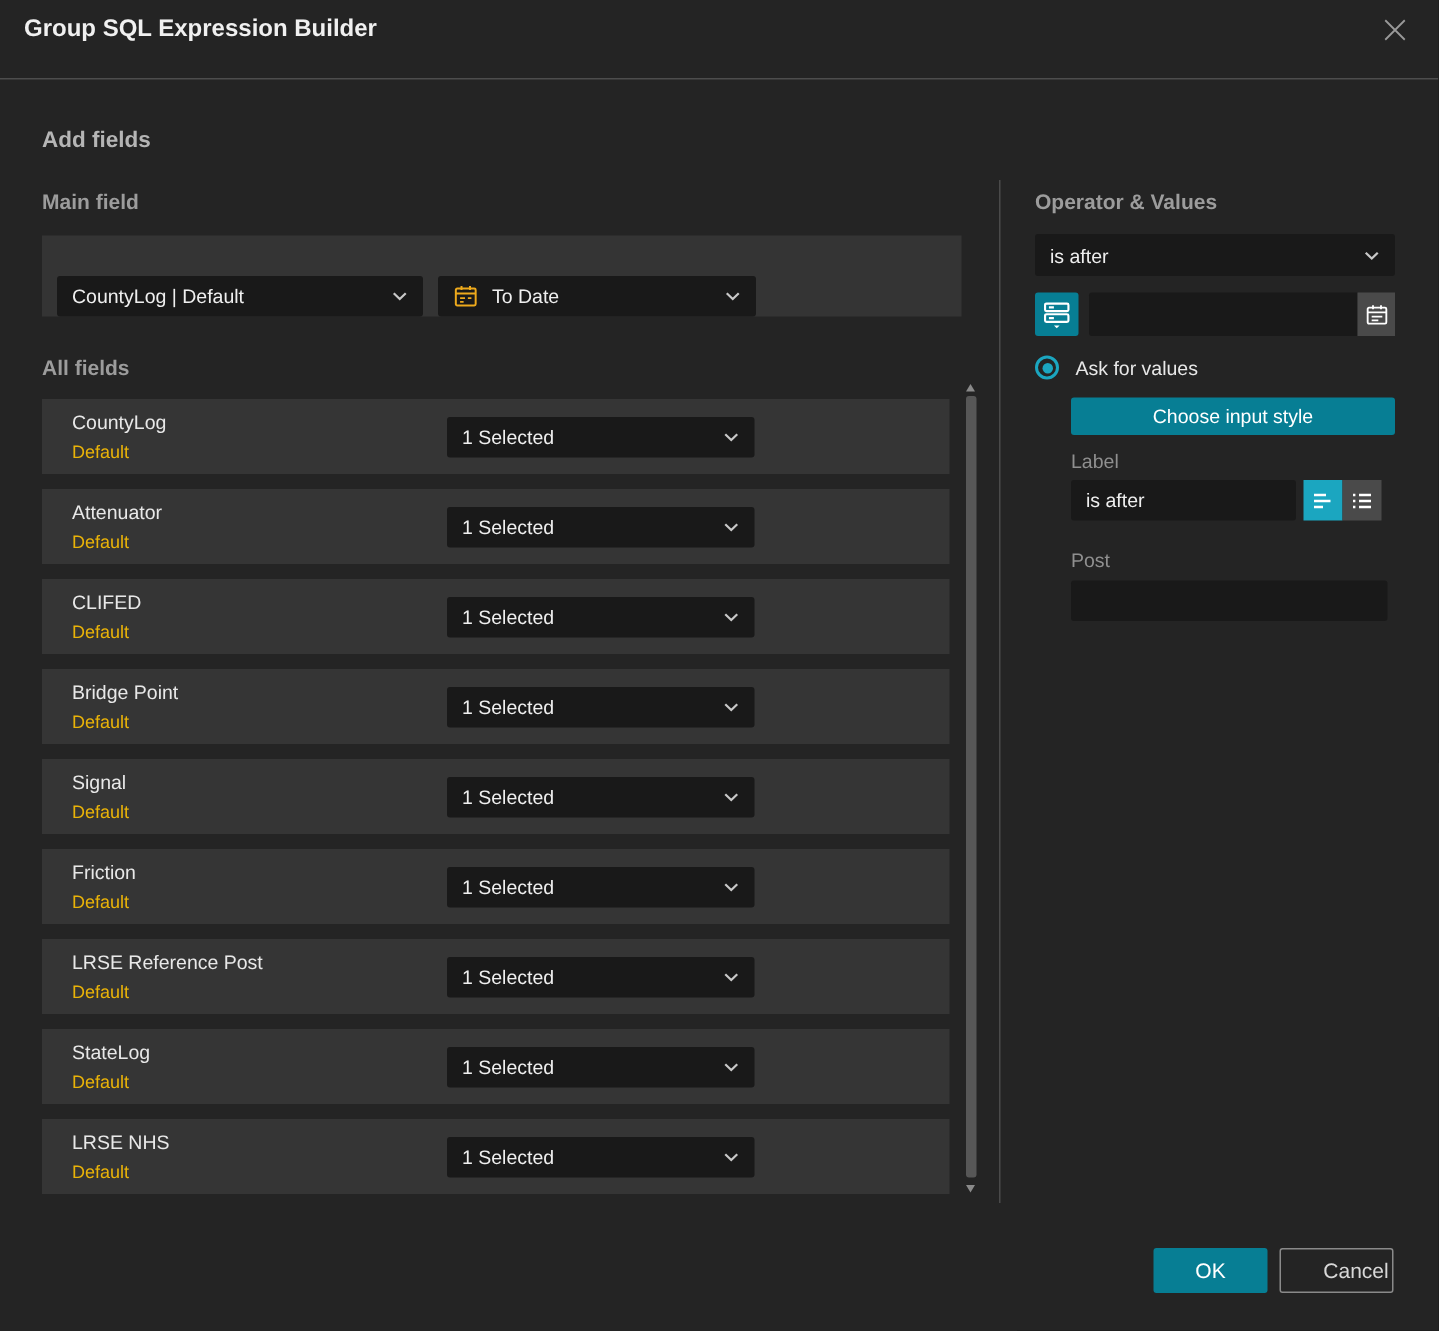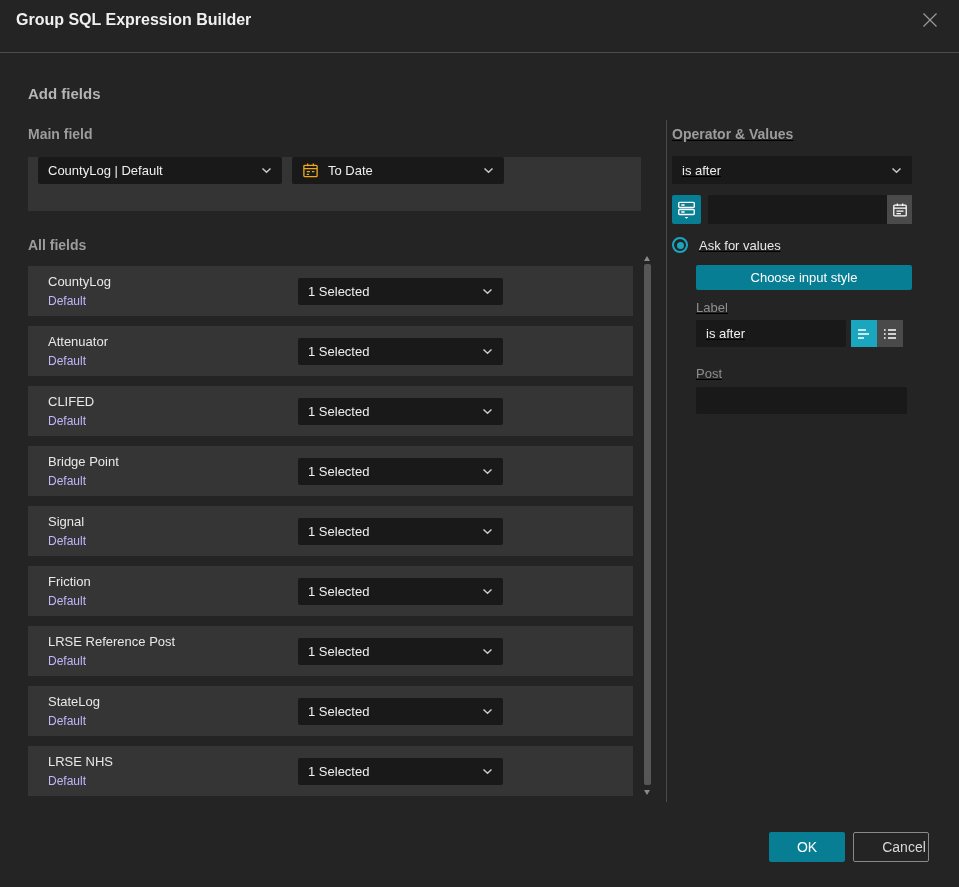--- a/index.html
+++ b/index.html
@@ -25,40 +25,40 @@
   .add-fields-heading { position:absolute; left:28px; top:85px; font-size:15px; font-weight:bold; color:#b5b5b5; }
   .section-label { font-size:14px; font-weight:bold; color:#9c9c9c; }
 
   
   .select { height:27px; background:var(--field-bg); border-radius:2px; display:flex; align-items:center;
             padding:0 10px; color:#efefef; font-size:13px; cursor:pointer; }
   .select .chev { margin-left:auto; display:flex; }
 
   
   .left-col { position:absolute; left:28px; top:126px; width:613px; }
-  .main-field-row { margin-top:15px; height:54px; background:#343434; display:flex; align-items:flex-start; padding:0 10px; gap:10px; }
+  .main-field-row { margin-top:15px; height:54px; background:#343434; display:flex; align-items:flex-end; padding:0 10px; gap:10px; }
   .select-main1 { width:244px; }
   .select-main2 { width:212px; gap:9px; }
   .allfields-label { margin-top:26px; }
   .list { margin-top:13px; width:605px; display:flex; flex-direction:column; gap:10px; }
   .item { height:50px; background:var(--row-bg); display:flex; align-items:center; padding-left:20px; position:relative; }
   .item-name { color:#e8e8e8; font-size:13px; }
-  .item-sub { color:#c4b5fd; font-size:12px; margin-top:5px; }
+  .item-sub { color:#eab308; font-size:12px; margin-top:5px; }
   .item-select { position:absolute; left:270px; width:205px; }
 
   
   .scrollbar { position:absolute; left:614px; top:130px; width:10px; display:flex; flex-direction:column; align-items:center; }
   .sb-up { width:0; height:0; border-left:3.5px solid transparent; border-right:3.5px solid transparent; border-bottom:5px solid #8a8a8a; cursor:pointer; }
   .sb-thumb { margin-top:3px; width:7px; height:521px; background:#575757; border-radius:2px; cursor:pointer; }
   .sb-down { margin-top:5px; width:0; height:0; border-left:3.5px solid transparent; border-right:3.5px solid transparent; border-top:5px solid #8a8a8a; cursor:pointer; }
 
   .divider { position:absolute; left:666px; top:120px; width:1px; height:682px; background:#4a4a4a; }
 
   
-  .right-col { position:absolute; left:672px; top:126px; width:240px;text-decoration:underline; }
+  .right-col { position:absolute; left:690px; top:126px; width:240px; }
   .op-select { margin-top:14px; height:28px; }
   .value-row { margin-top:11px; display:flex; height:29px; }
   .stack-btn { width:29px; height:29px; background:var(--accent); border:none; border-radius:2px;
                display:flex; align-items:center; justify-content:center; margin-right:7px; cursor:pointer; }
   .value-input { flex:1; min-width:0; background:var(--field-bg); border:none; border-radius:2px 0 0 2px;
                  color:#efefef; padding:0 8px; font-size:13px; font-family:"Liberation Sans", sans-serif; outline:none; }
   .cal-btn { width:25px; height:29px; background:#4a4a4a; border:none; display:flex; align-items:center; justify-content:center; cursor:pointer; }
 
   .radio-row { display:flex; align-items:center; gap:11px; cursor:pointer; }
   .radio-row.first { margin-top:22px; }

